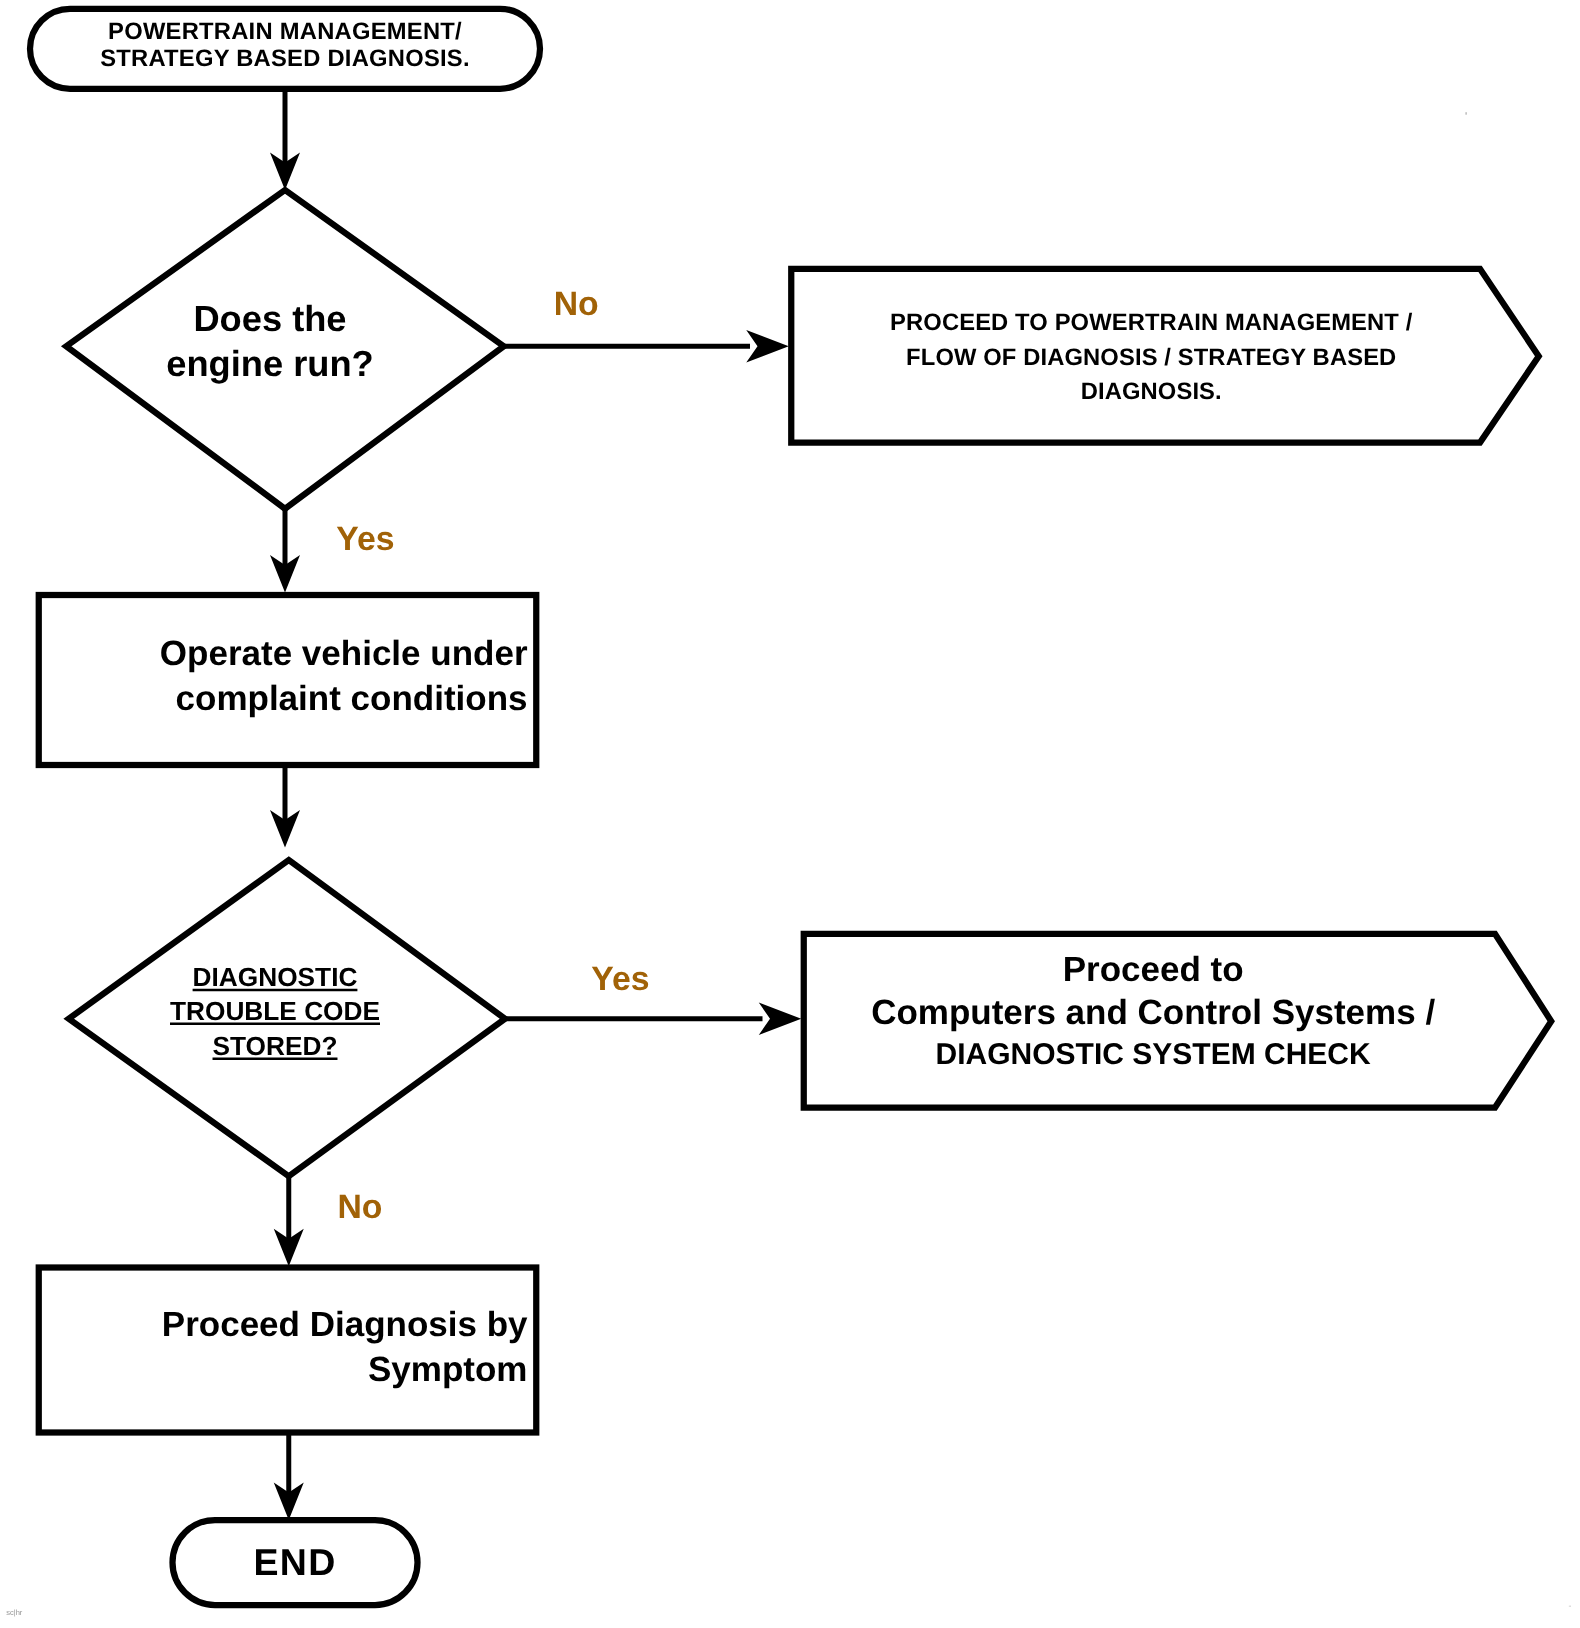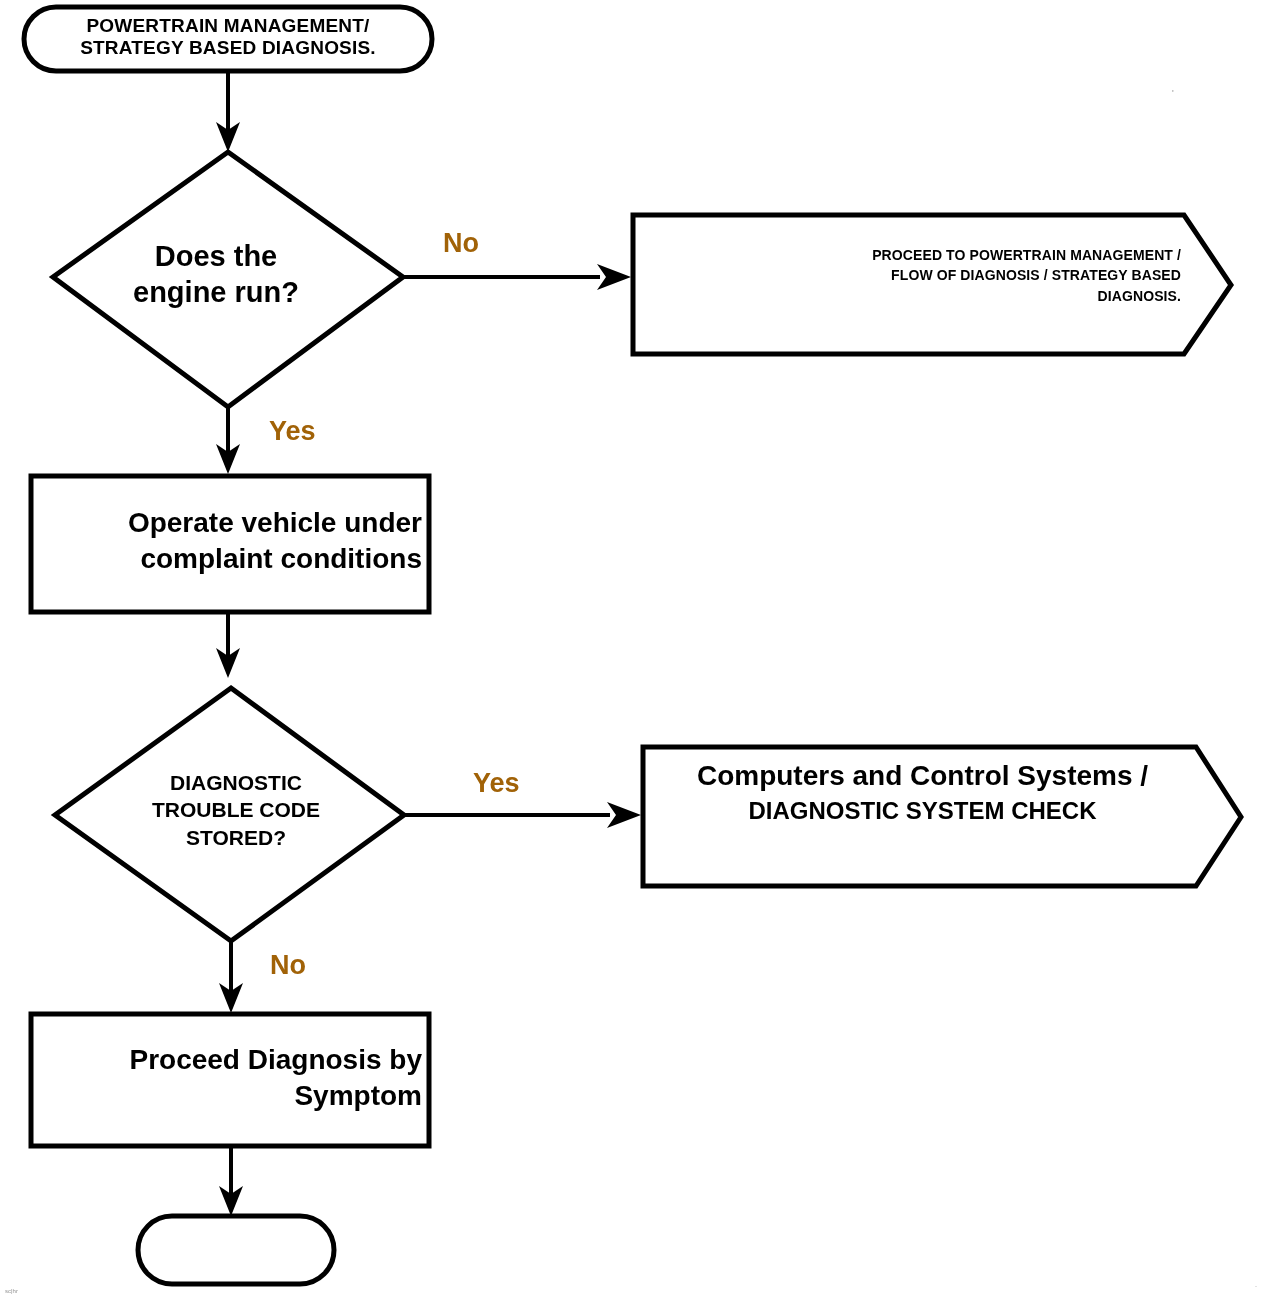--- a/index.html
+++ b/index.html
@@ -65,23 +65,23 @@
     font-weight: bold;
     line-height: 1.3;
   }
   .t-process {
     font-size: 28px;
     font-weight: bold;
     line-height: 1.3;
     text-align: right;
   }
   .t-callout-small {
-    font-size: 14px;
-    font-weight: bold;
-    text-align: right;
+    font-size: 19px;
+    font-weight: bold;
+    text-align: center;
     line-height: 1.45;
     letter-spacing: 0.1px;
   }
   .t-callout-big-1 {
     font-size: 28px;
     font-weight: bold;
     line-height: 1.2;
   }
   .t-callout-big-2 {
     font-size: 24px;
@@ -161,32 +161,34 @@
   <div class="node-text t-decision-bold" style="left:81px; top:238px; width:270px;">Does the
 engine run?</div>
 
   <div class="node-text t-callout-small" style="left:661px; top:245px; width:520px;">PROCEED TO POWERTRAIN MANAGEMENT /
 FLOW OF DIAGNOSIS / STRATEGY BASED
 DIAGNOSIS.</div>
 
   <div class="node-text t-process" style="left:38px; top:505px; width:384px;">Operate vehicle under
 complaint conditions</div>
 
-  <div class="node-text t-decision-small" style="left:120px; top:769px; width:232px;">DIAGNOSTIC
+  <div class="node-text t-decision-small" style="left:104px; top:769px; width:232px;text-decoration:underline;">DIAGNOSTIC
 TROUBLE CODE
 STORED?</div>
 
   <div style="position:absolute; left:650px; top:759px; width:545px; text-align:center;">
+    <div class="node-text t-callout-big-1" style="position:static; width:100%;">Proceed to</div>
     <div class="node-text t-callout-big-1" style="position:static; width:100%; margin-top:0;">Computers and Control Systems /</div>
     <div class="node-text t-callout-big-2" style="position:static; width:100%; margin-top:4px;">DIAGNOSTIC SYSTEM CHECK</div>
   </div>
 
   <div class="node-text t-process" style="left:38px; top:1042px; width:384px;">Proceed Diagnosis by
 Symptom</div>
 
+  <div class="node-text t-end" style="left:138px; top:1233px; width:196px;">END</div>
 
   <div class="edge-label" style="left:443px; top:228px;">No</div>
 
   <div class="edge-label" style="left:269px; top:416px;">Yes</div>
 
   <div class="edge-label" style="left:473px; top:768px;">Yes</div>
 
   <div class="edge-label" style="left:270px; top:950px;">No</div>
 
   <div class="scan-artifact" style="left:5px; top:1288px;">sc|hr</div>

